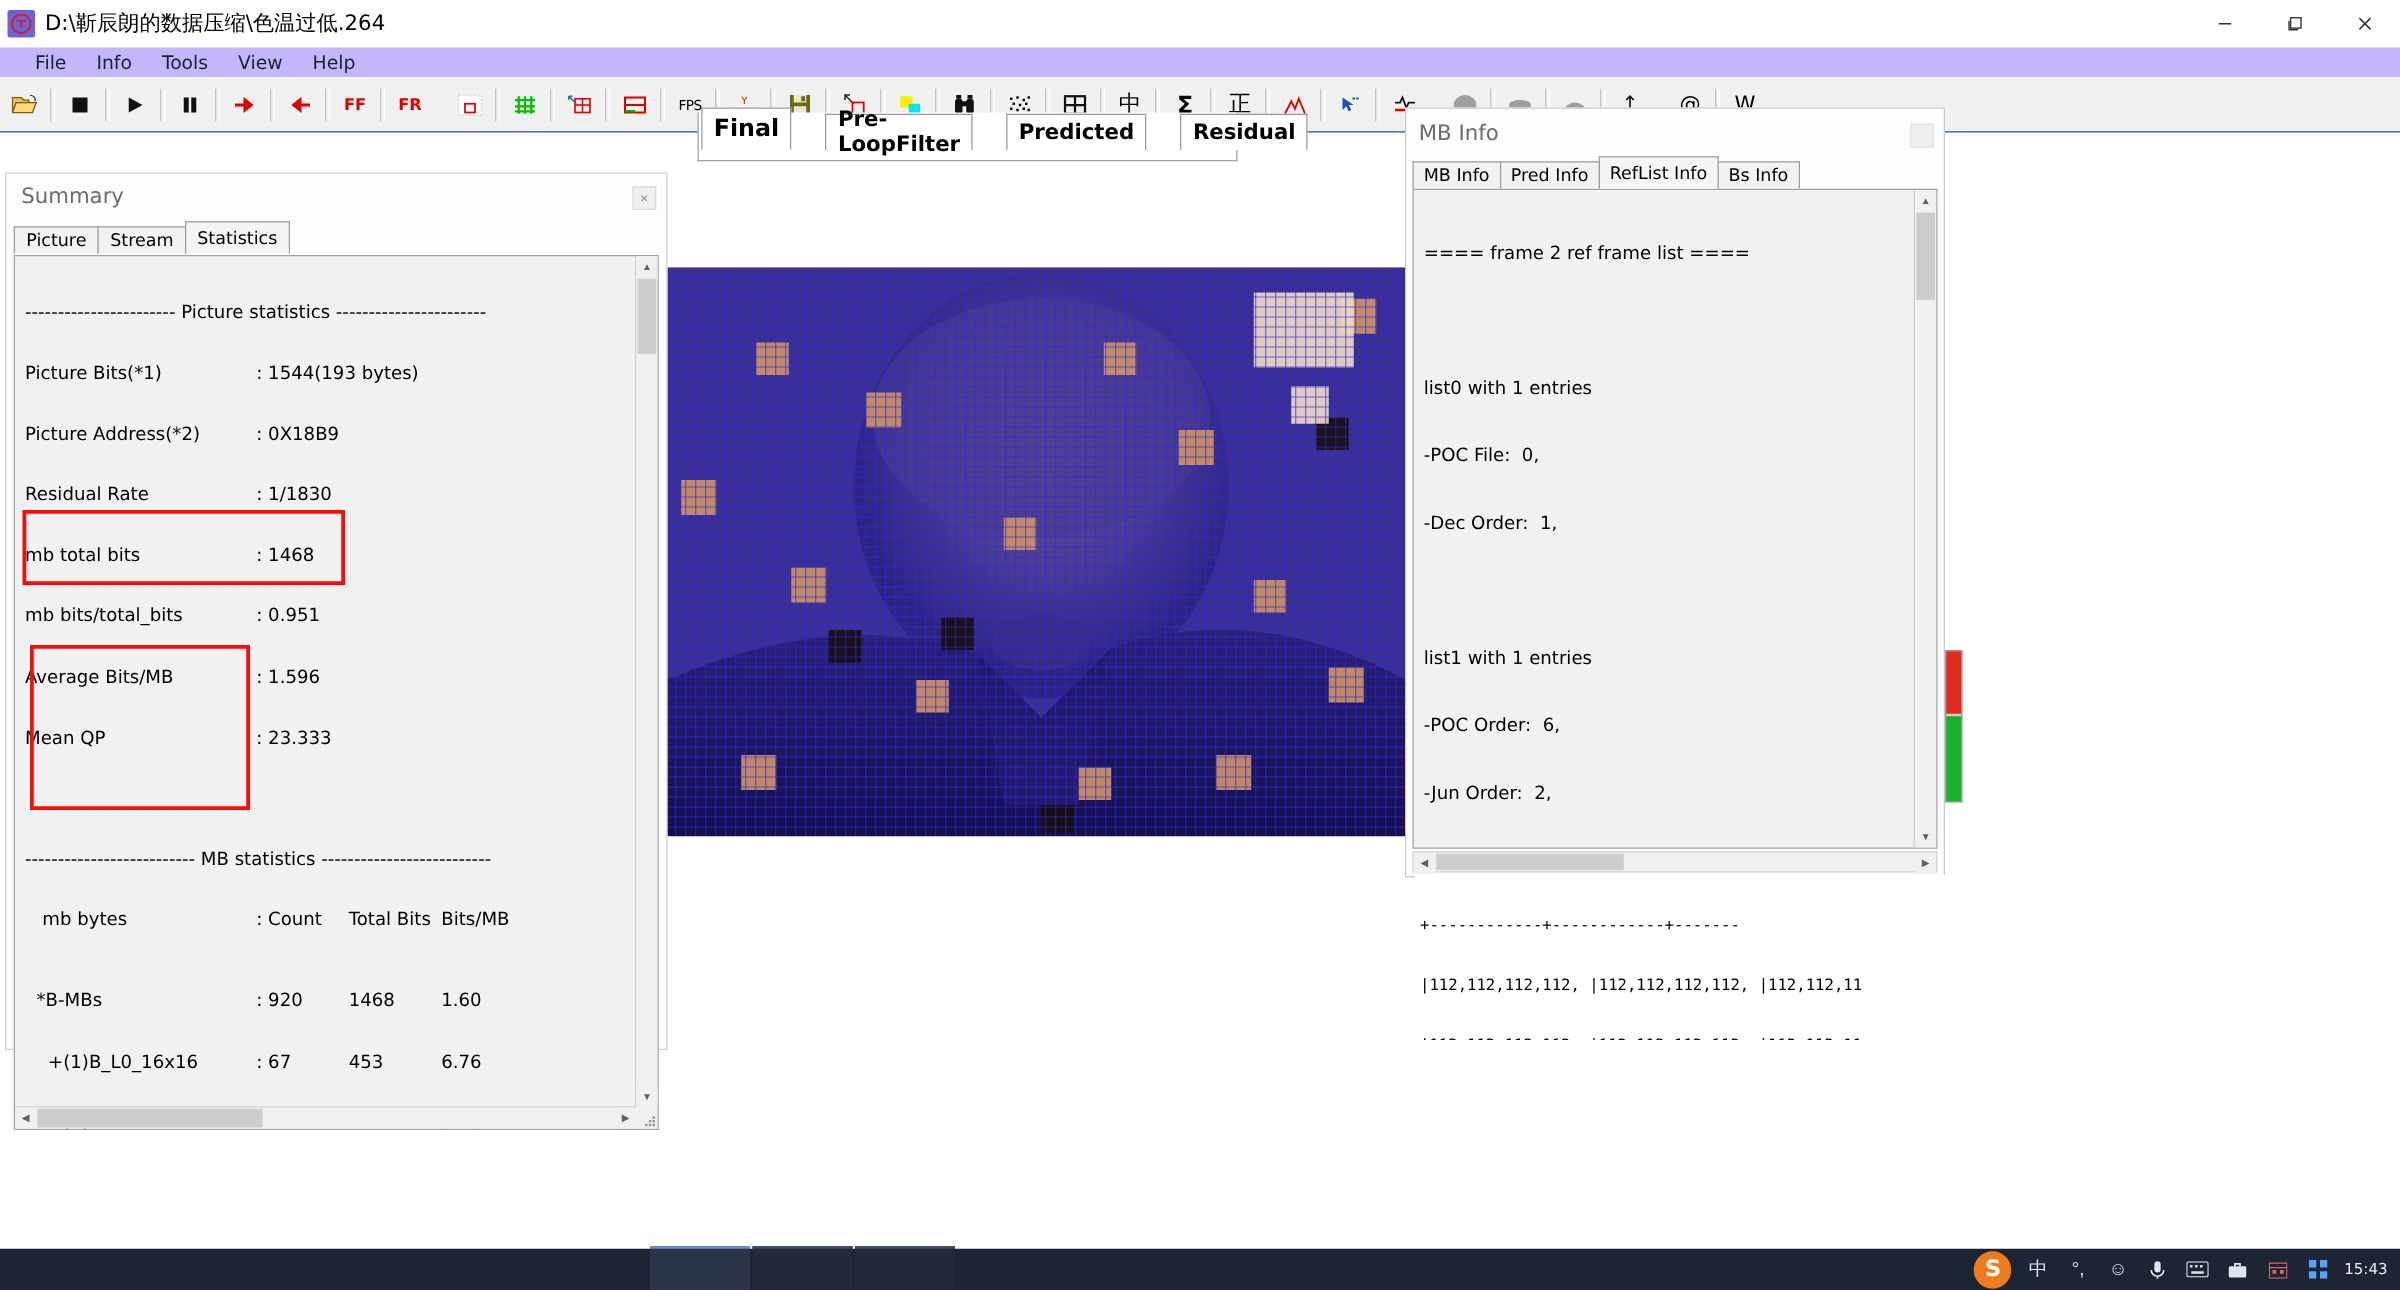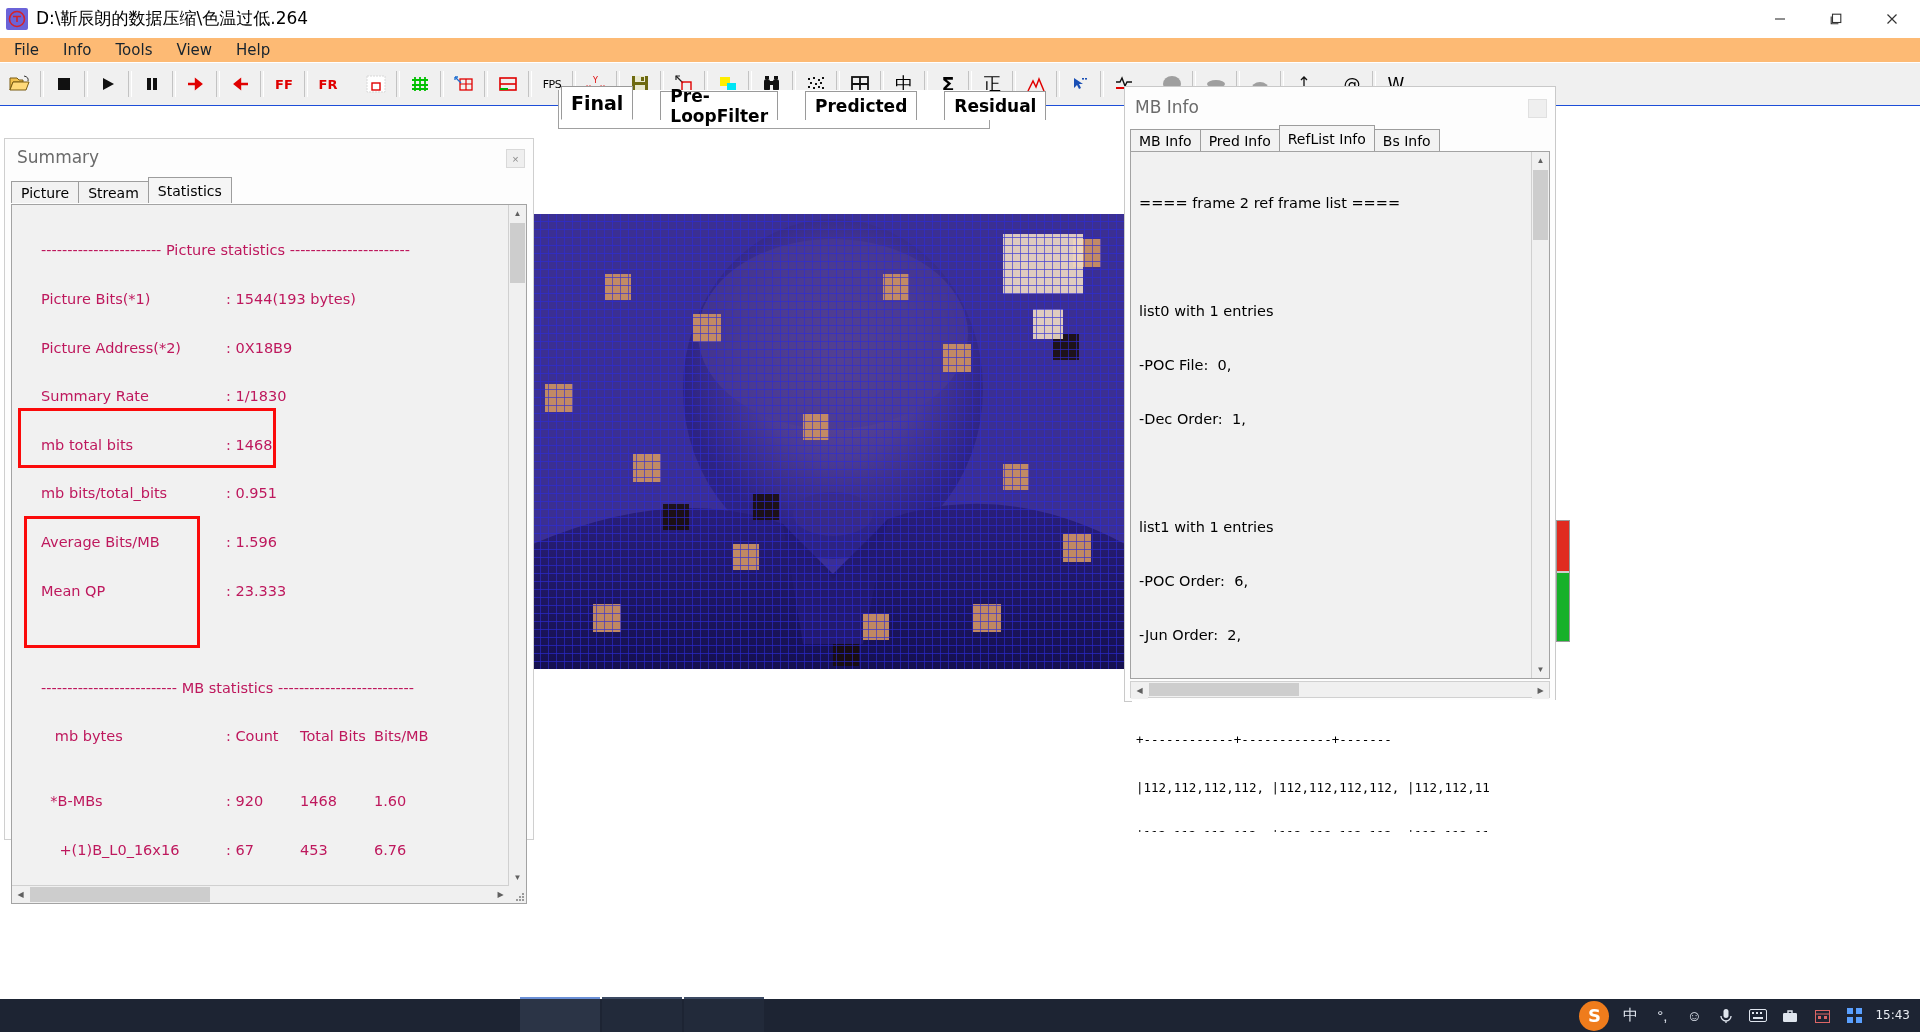--- a/index.html
+++ b/index.html
@@ -15,22 +15,22 @@
   .titlebar{position:absolute;left:0;top:0;width:1920px;height:38px;background:#ffffff;border-bottom:1px solid #ffffff;}
   .title-ico{position:absolute;left:6px;top:8px;width:22px;height:22px;background:#6b63d8;border-radius:2px;
      display:flex;align-items:center;justify-content:center;}
   .title-ico svg{display:block;}
   .title-text{position:absolute;left:36px;top:7px;font-size:17px;color:#000;white-space:nowrap;
      font-family:"DejaVu Sans",sans-serif;}
   .win-btns{position:absolute;right:0;top:0;height:38px;display:flex;}
   .win-btn{width:56px;height:38px;display:flex;align-items:center;justify-content:center;}
 
   
-  .menubar{position:absolute;left:0;top:38px;width:1920px;height:24px;background:#fdba74;
-     display:flex;align-items:center;padding-left:2px;box-sizing:border-box;}
+  .menubar{position:absolute;left:0;top:38px;width:1920px;height:24px;background:#c4b5fd;
+     display:flex;align-items:center;padding-left:16px;box-sizing:border-box;}
   .menu-item{font-size:15px;color:#16232e;padding:1px 12px;cursor:default;
      font-family:"DejaVu Sans",sans-serif;}
 
   
   .toolbar{position:absolute;left:0;top:62px;width:1920px;height:44px;
      background:#f0f0f0;border-top:1px solid #ffffff;border-bottom:1px solid #1d4ed8;
      display:flex;align-items:center;padding-left:4px;box-sizing:border-box;}
   .tb-btn{width:30px;height:30px;margin:0 1px;display:flex;align-items:center;justify-content:center;
      border:1px solid transparent;box-sizing:border-box;background:transparent;font-size:13px;
      font-family:"DejaVu Sans",sans-serif;line-height:1;}
@@ -59,21 +59,21 @@
      border:1px solid #d9d9d9;display:flex;align-items:center;justify-content:center;font-size:11px;color:#8a8a8a;}
   .tabstrip{position:absolute;left:6px;top:40px;height:24px;display:flex;align-items:flex-end;}
   .tabstrip .tb{height:21px;padding:0 9px;font-size:14px;color:#000;display:flex;align-items:center;
      background:#f2f2f2;border:1px solid #9d9d9d;border-bottom:none;margin-right:-1px;
      font-family:"DejaVu Sans",sans-serif;}
   .tabstrip .tb.sel{height:25px;background:#f5f5f5;font-size:14px;position:relative;z-index:3;}
 
   .statbox{position:absolute;left:6px;top:65px;width:516px;height:700px;background:#f1f1f1;
      border:1px solid #a3a3a3;box-sizing:border-box;overflow:hidden;}
   .statinner{position:absolute;left:0;top:0;right:17px;bottom:17px;padding:5px 0 0 8px;
-     font-family:"DejaVu Sans",sans-serif;font-size:14.5px;color:#be185d;line-height:16.2px;white-space:pre;margin-left:21px;}
+     font-family:"DejaVu Sans",sans-serif;font-size:14.5px;color:#000000;line-height:16.2px;white-space:pre;}
   .srow{display:block;height:16.2px;}
   .k{display:inline-block;width:185px;}
   .v{display:inline-block;}
   .mcol-t{display:inline-block;width:185px;}
   .mcol-c{display:inline-block;width:74px;}
   .mcol-b{display:inline-block;width:74px;}
   .mcol-p{display:inline-block;}
 
   .redbox{position:absolute;border:3px solid #fb0a0a;pointer-events:none;box-sizing:border-box;}
 
@@ -450,21 +450,21 @@
       <div class="tb">Picture</div>
       <div class="tb">Stream</div>
       <div class="tb sel">Statistics</div>
     </div>
 
     <div class="statbox">
       <div class="statinner">
         <span class="srow">----------------------- Picture statistics -----------------------</span>
         <span class="srow"><span class="k">Picture Bits(*1)</span><span class="v">: 1544(193 bytes)</span></span>
         <span class="srow"><span class="k">Picture Address(*2)</span><span class="v">: 0X18B9</span></span>
-        <span class="srow"><span class="k">Summary Rate</span><span class="v">: 1/1830</span></span>
+        <span class="srow"><span class="k">Residual Rate</span><span class="v">: 1/1830</span></span>
         <span class="srow"><span class="k">mb total bits</span><span class="v">: 1468</span></span>
         <span class="srow"><span class="k">mb bits/total_bits</span><span class="v">: 0.951</span></span>
         <span class="srow"><span class="k">Average Bits/MB</span><span class="v">: 1.596</span></span>
         <span class="srow"><span class="k">Mean QP</span><span class="v">: 23.333</span></span>
         <span class="srow">&nbsp;</span>
         <span class="srow">-------------------------- MB statistics --------------------------</span>
         <span class="srow"><span class="mcol-t">   mb bytes</span><span class="mcol-c">: Count</span><span class="mcol-b">Total Bits</span><span class="mcol-p">Bits/MB</span></span>
 
         <span class="srow"><span class="mcol-t">  *B-MBs</span><span class="mcol-c">: 920</span><span class="mcol-b">1468</span><span class="mcol-p">1.60</span></span>
         <span class="srow"><span class="mcol-t">    +(1)B_L0_16x16</span><span class="mcol-c">: 67</span><span class="mcol-b">453</span><span class="mcol-p">6.76</span></span>

